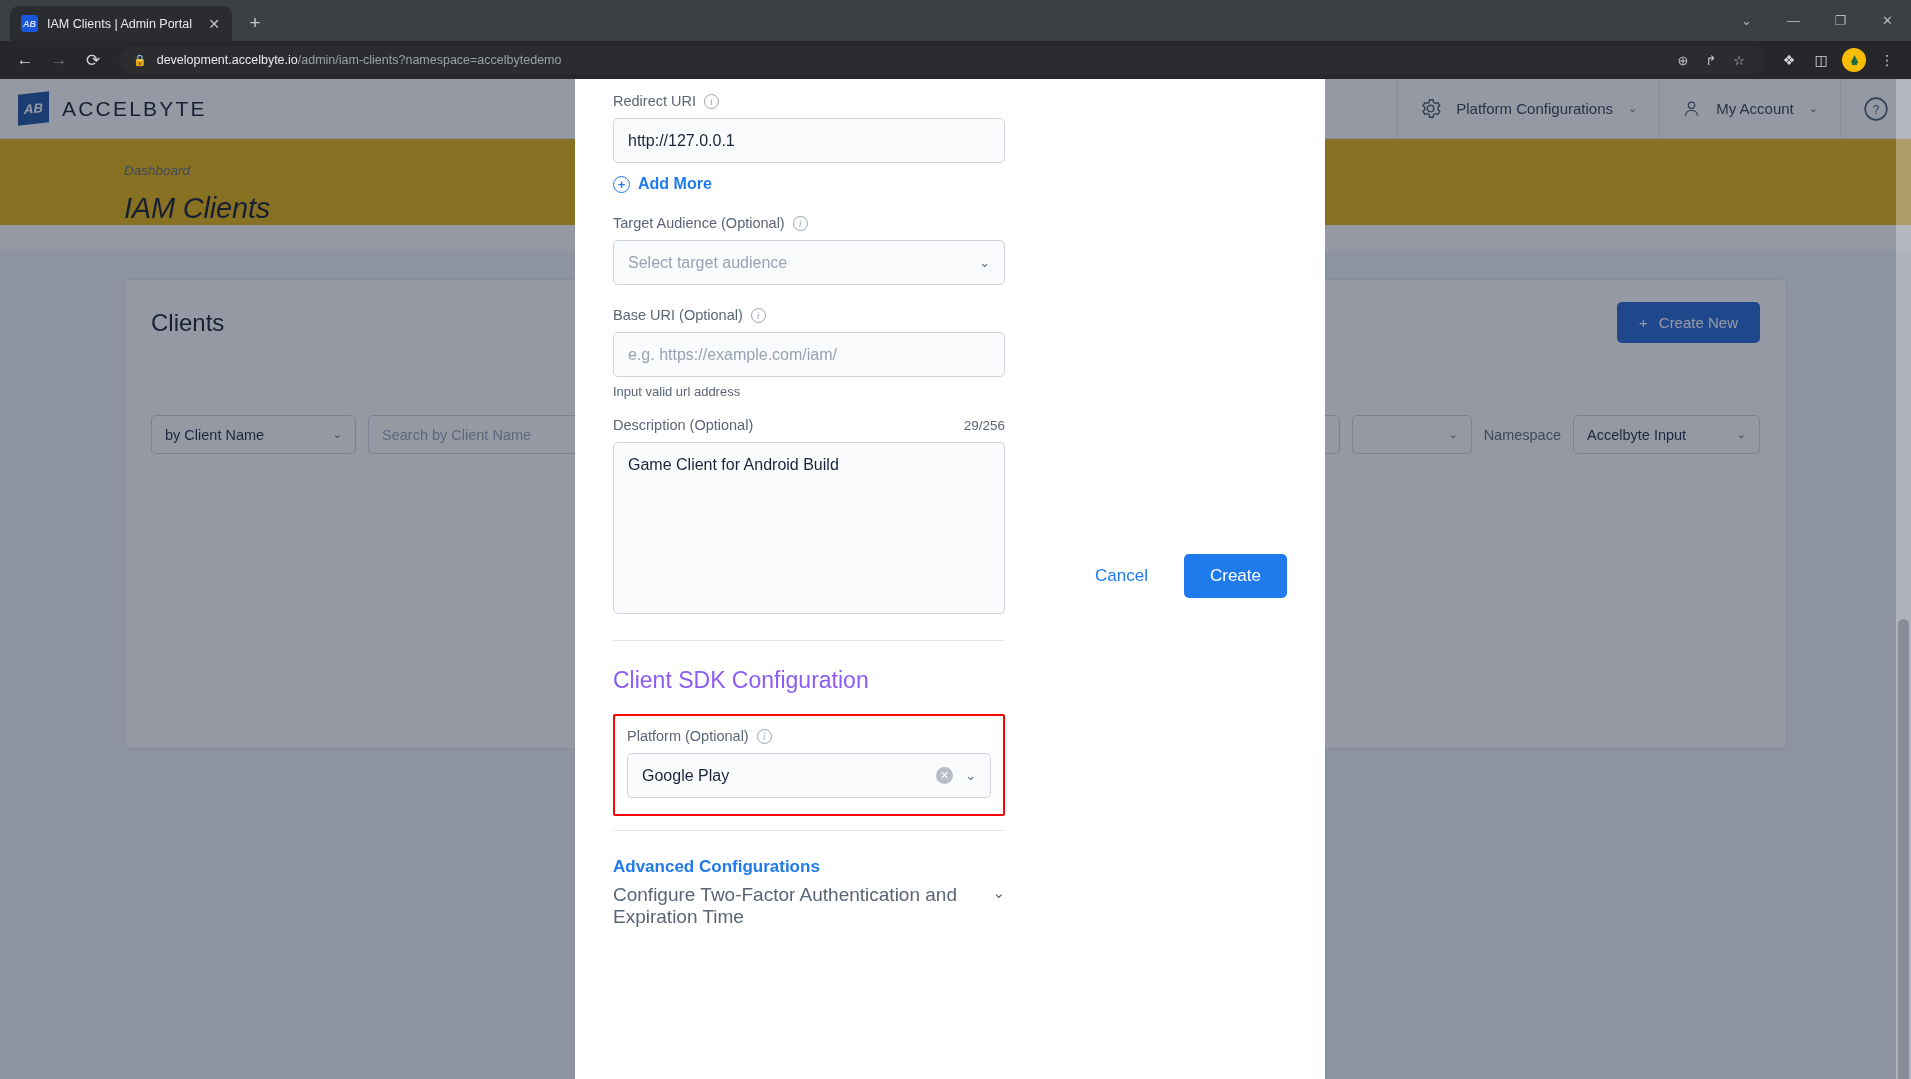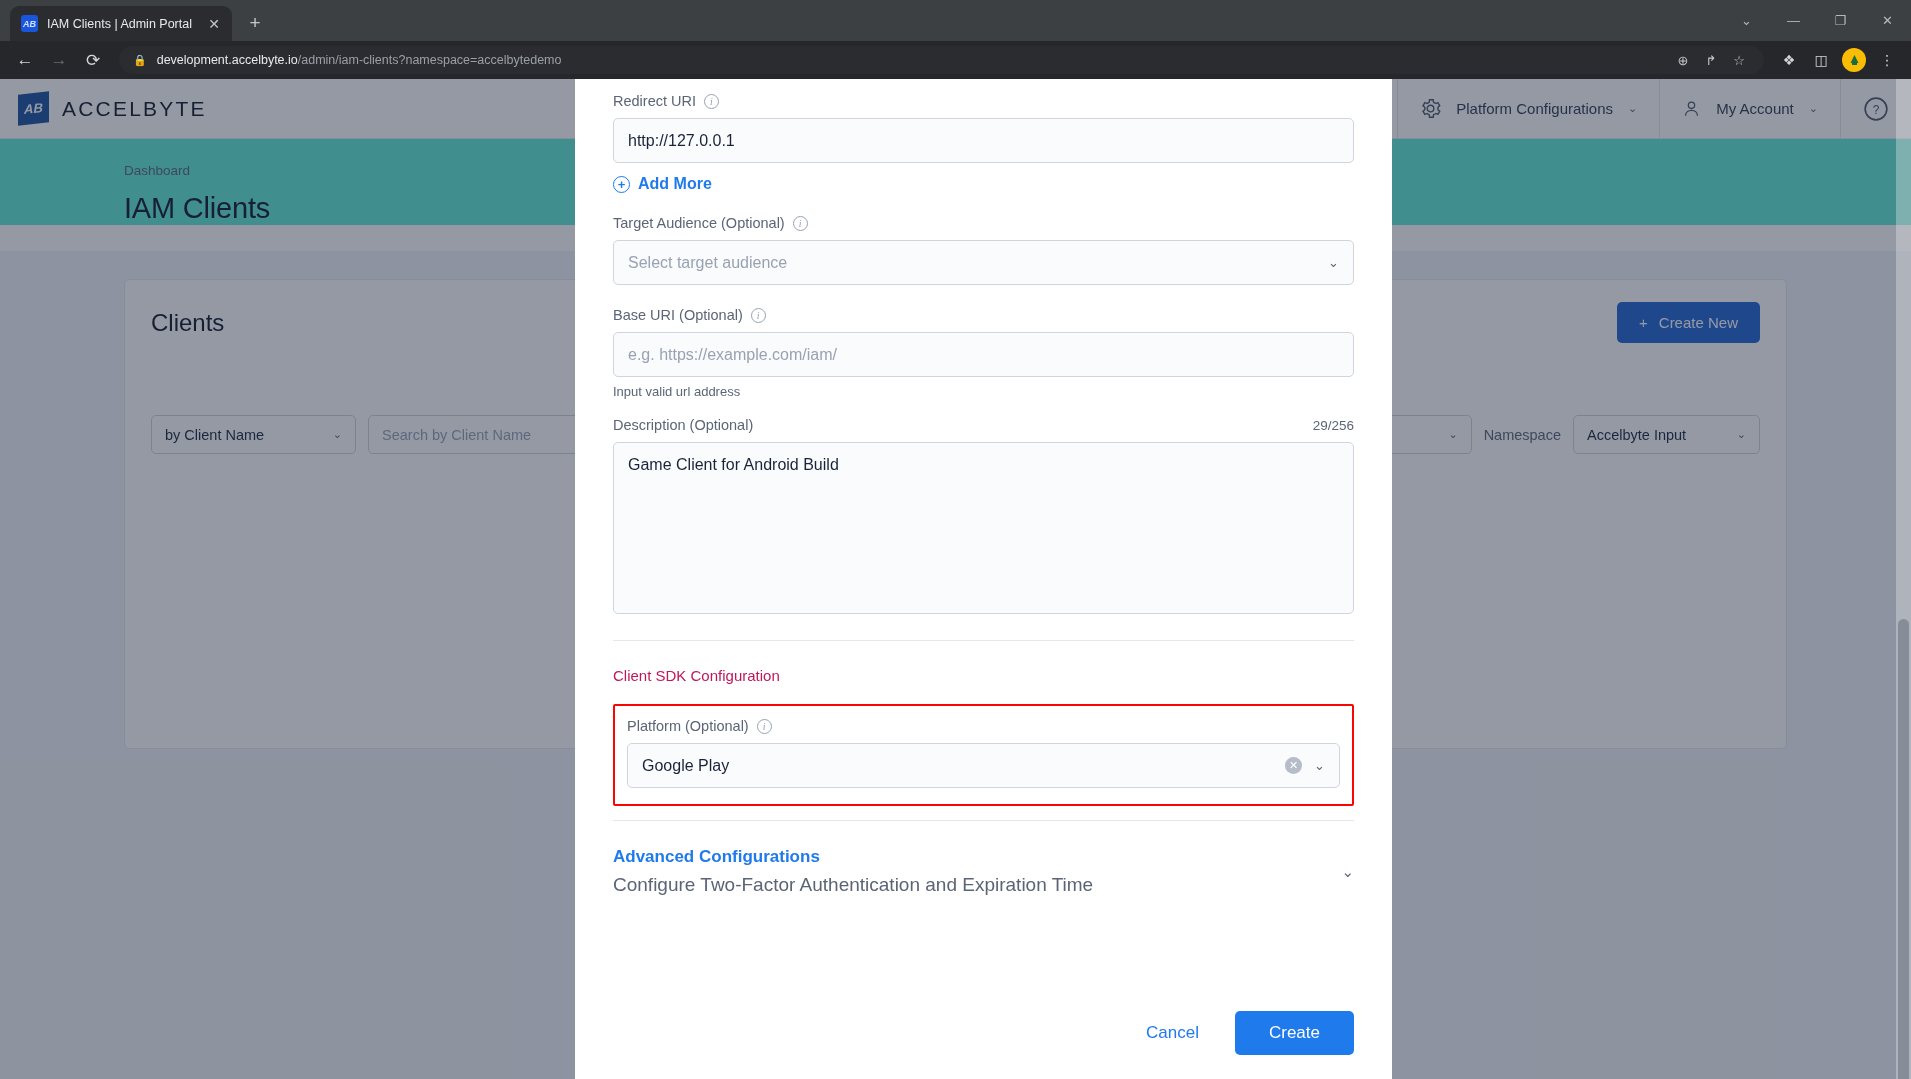--- a/index.html
+++ b/index.html
@@ -95,21 +95,21 @@
     transform: skewY(-6deg);
   }
   #brand-text { font-size: 21px; letter-spacing: 2.2px; color: #101828; }
   #header-right { margin-left: auto; display: flex; align-items: center; height: 100%; }
   .hdr-item {
     display: flex; align-items: center; gap: 15px; padding: 0 22px;
     height: 100%; border-left: 1px solid #e4e7ec; color: #2e3a4f; font-size: 15px;
   }
   .chev { font-size: 11px; color: #5b6576; }
 
-  #crumbs-area { padding: 24px 0 0 124px; background: #5eead4; }
+  #crumbs-area { padding: 24px 0 0 124px; background: #eab308; font-style: italic; }
   #breadcrumb { font-size: 13.5px; color: #5b6576; }
   #page-title { font-size: 29px; color: #101828; margin-top: 14px; letter-spacing: -0.2px; }
 
   #content-area { margin-top: 26px; background: #f2f4f7; height: 100%; padding: 28px 124px 0 124px; }
   #clients-card {
     background: #fff; border: 1px solid #e4e7ec; border-radius: 5px;
     height: 470px; padding: 22px 26px;
   }
   #clients-card-head { display: flex; align-items: center; }
   #clients-card-title { font-size: 24px; color: #101828; }
@@ -134,22 +134,22 @@
   #sel-small { width: 120px; }
   #ns-label { font-size: 14.5px; color: #5b6576; }
   #sel-namespace { width: 187px; }
 
   
   #backdrop { position: absolute; inset: 0; background: rgba(31,42,64,0.48); }
   #scrollbar-track { position: absolute; right: 0; top: 0; bottom: 0; width: 15px; background: rgba(241,241,241,0.35); }
   #scrollbar-thumb { position: absolute; right: 2px; top: 540px; width: 11px; height: 510px; background: rgba(120,128,140,0.75); border-radius: 6px; }
 
   #modal {
-    position: absolute; left: 575px; top: 0; width: 817px; bottom: 0;
-    background: #fff; display: flex; flex-direction: column;
+    position: absolute; left: 575px; top: 0; width: 750px; bottom: 0;
+    background: #fff; display: flex; flex-direction: row;
   }
   #modal-body { flex: 1 1 auto; overflow: hidden; padding: 0 38px; }
   .field { margin-top: 22px; }
   .field:first-child { margin-top: 0; }
   .flabel {
     font-size: 14.5px; color: #5b6576; display: flex; align-items: center; gap: 8px;
     margin-bottom: 9px;
   }
   .info-icon {
     width: 15px; height: 15px; border-radius: 50%; border: 1px solid #98a2b3;
@@ -172,21 +172,21 @@
     color: #1f7aec; font-size: 13px; line-height: 13px;
     display: flex; align-items: center; justify-content: center; flex: none;
   }
   #desc-label-row { display: flex; align-items: baseline; }
   #desc-counter { margin-left: auto; font-size: 13.5px; color: #5b6576; }
   #desc-area {
     height: 172px; border: 1px solid #d0d5dd; border-radius: 5px; background: #fafbfc;
     padding: 13px 14px; font-size: 16px; color: #19243a;
   }
   #sdk-divider { border-top: 1px solid #e4e7ec; margin-top: 26px; }
-  #sdk-title { font-size: 15px; color: #be185d; margin-top: 26px; }
+  #sdk-title { font-size: 23px; color: #8b5cf6; margin-top: 26px; }
   #platform-highlight {
     border: 2.5px solid #fb0404; border-radius: 2px;
     margin-top: 20px; padding: 12px 12px 16px 12px;
   }
   #platform-highlight .flabel { }
   .clear-x {
     width: 17px; height: 17px; border-radius: 50%; background: #b6bdc9; color: #fff;
     font-size: 11px; display: flex; align-items: center; justify-content: center; flex: none;
   }
   #adv-divider { border-top: 1px solid #e4e7ec; margin-top: 14px; }
@@ -199,21 +199,21 @@
   #modal-footer {
     flex: none; padding: 18px 38px 24px 38px;
     display: flex; align-items: center; justify-content: flex-end; gap: 22px;
   }
   #cancel-btn {
     background: none; border: none; color: #1f7aec; font-size: 17px;
     font-family: inherit; padding: 8px 14px;
   }
   #create-btn {
     background: #1f7aec; color: #fff; border: none; border-radius: 5px;
-    height: 44px; padding: 0 34px; font-size: 17px; font-family: inherit;
+    height: 44px; padding: 0 26px; font-size: 17px; font-family: inherit;
   }
 </style>
 </head>
 <body>
 
 <div id="browser-chrome">
 
   <div id="tabstrip">
     <div id="tab-active">
       <span class="favicon">AB</span>

